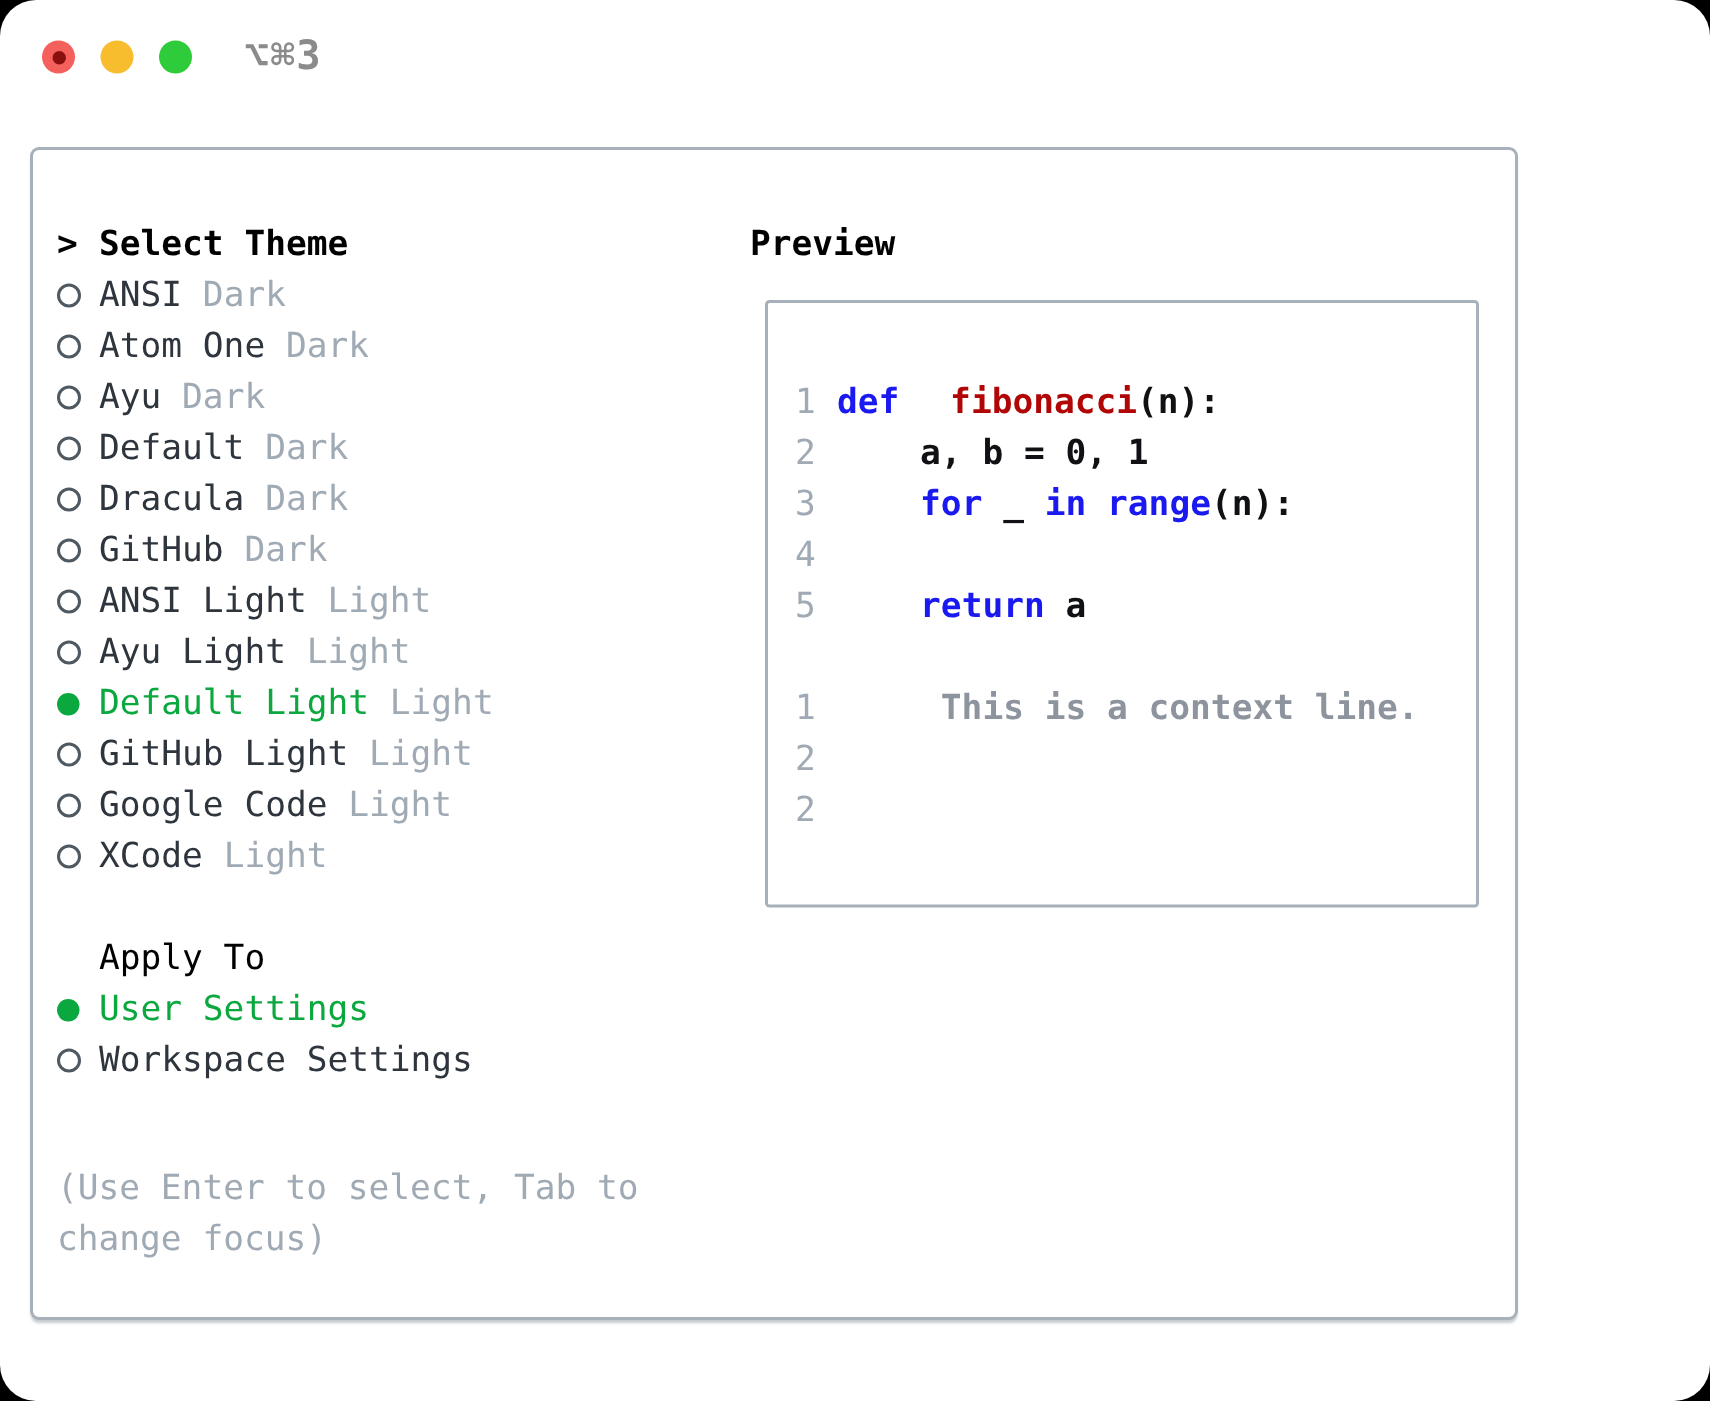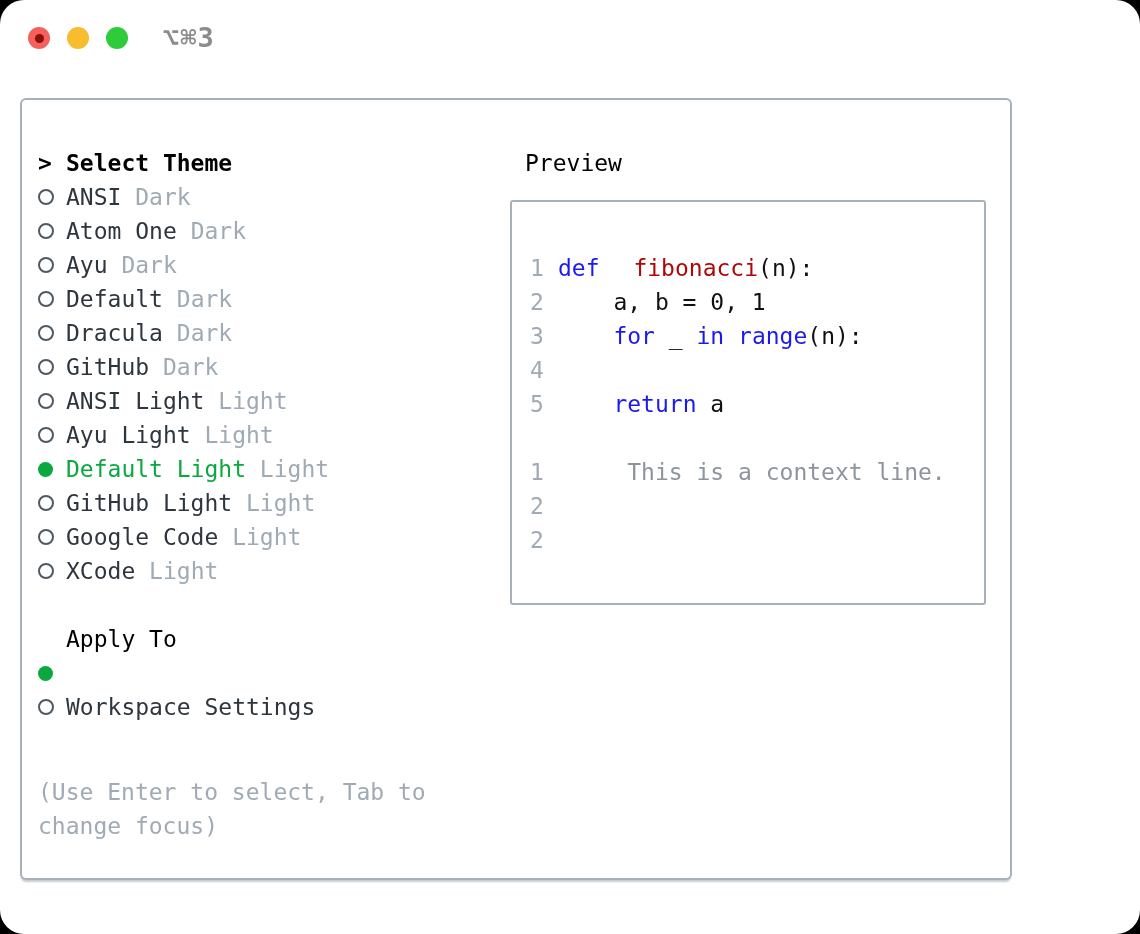--- a/index.html
+++ b/index.html
@@ -46,30 +46,30 @@
   .t-name{color:var(--text-dark);}
   .t-name.sel{color:var(--accent-green);}
   .t-variant{color:var(--muted-gray);text-align:center;}
   .hint{
     margin-top:17px;width:410px;font-size:23px;line-height:34px;
     color:var(--muted-gray);white-space:normal;word-break:normal;
   }
   
   .preview-title{
     position:absolute;left:478px;top:46px;height:34px;display:flex;align-items:center;
-    font-size:23px;font-weight:normal;color:var(--header-black);margin-left:25px;
+    font-size:23px;font-weight:bold;color:var(--header-black);
   }
   .preview-box{
     position:absolute;left:488px;top:100px;width:476px;height:405px;
     box-sizing:border-box;border:2px solid var(--border-gray);border-radius:3px;
     background:#fff;padding:49px 0 0 18px;overflow:hidden;
   }
   .cline{display:flex;align-items:center;height:34px;font-size:23px;white-space:pre;}
   .gut{display:inline-block;width:28px;flex:none;color:var(--gutter-gray);white-space:pre;}
-  .tok{white-space:pre;color:var(--code-black);}
+  .tok{white-space:pre;color:var(--code-black);font-weight:bold;}
   .tok.keyword{color:var(--keyword-blue);}
   .tok.func{color:var(--function-red);margin-left:20px;}
   .tok.context{color:var(--context-gray);}
   .tok.deleted{color:var(--diff-deleted-red);}
   .tok.added{color:var(--diff-added-green);}
 </style>
 </head>
 <body>
 
 <div class="window">
@@ -93,21 +93,21 @@
         <div class="row"><span class="marker"><span class="ring"></span></span><span class="t-name">Dracula</span><span class="t-variant"> Dark</span></div>
         <div class="row"><span class="marker"><span class="ring"></span></span><span class="t-name">GitHub</span><span class="t-variant"> Dark</span></div>
         <div class="row"><span class="marker"><span class="ring"></span></span><span class="t-name">ANSI Light</span><span class="t-variant"> Light</span></div>
         <div class="row"><span class="marker"><span class="ring"></span></span><span class="t-name">Ayu Light</span><span class="t-variant"> Light</span></div>
         <div class="row"><span class="marker"><span class="dot"></span></span><span class="t-name sel">Default Light</span><span class="t-variant"> Light</span></div>
         <div class="row"><span class="marker"><span class="ring"></span></span><span class="t-name">GitHub Light</span><span class="t-variant"> Light</span></div>
         <div class="row"><span class="marker"><span class="ring"></span></span><span class="t-name">Google Code</span><span class="t-variant"> Light</span></div>
         <div class="row"><span class="marker"><span class="ring"></span></span><span class="t-name">XCode</span><span class="t-variant"> Light</span></div>
         <div class="row"></div>
         <div class="row"><span class="marker"></span><span class="hdr2">Apply To</span></div>
-        <div class="row"><span class="marker"><span class="dot"></span></span></div>
+        <div class="row"><span class="marker"><span class="dot"></span></span><span class="t-name sel">User Settings</span></div>
         <div class="row"><span class="marker"><span class="ring"></span></span><span class="t-name">Workspace Settings</span></div>
         <div class="row"></div>
         <div class="hint">(Use Enter to select, Tab to change focus)</div>
       </div>
 
     <div class="preview-title">Preview</div>
 
     <div class="preview-box">
       <div id="code-lines">
           <div class="cline"><span class="gut">1</span><span class="tok keyword">def</span><span class="tok"> </span><span class="tok func">fibonacci</span><span class="tok">(n):</span></div>

